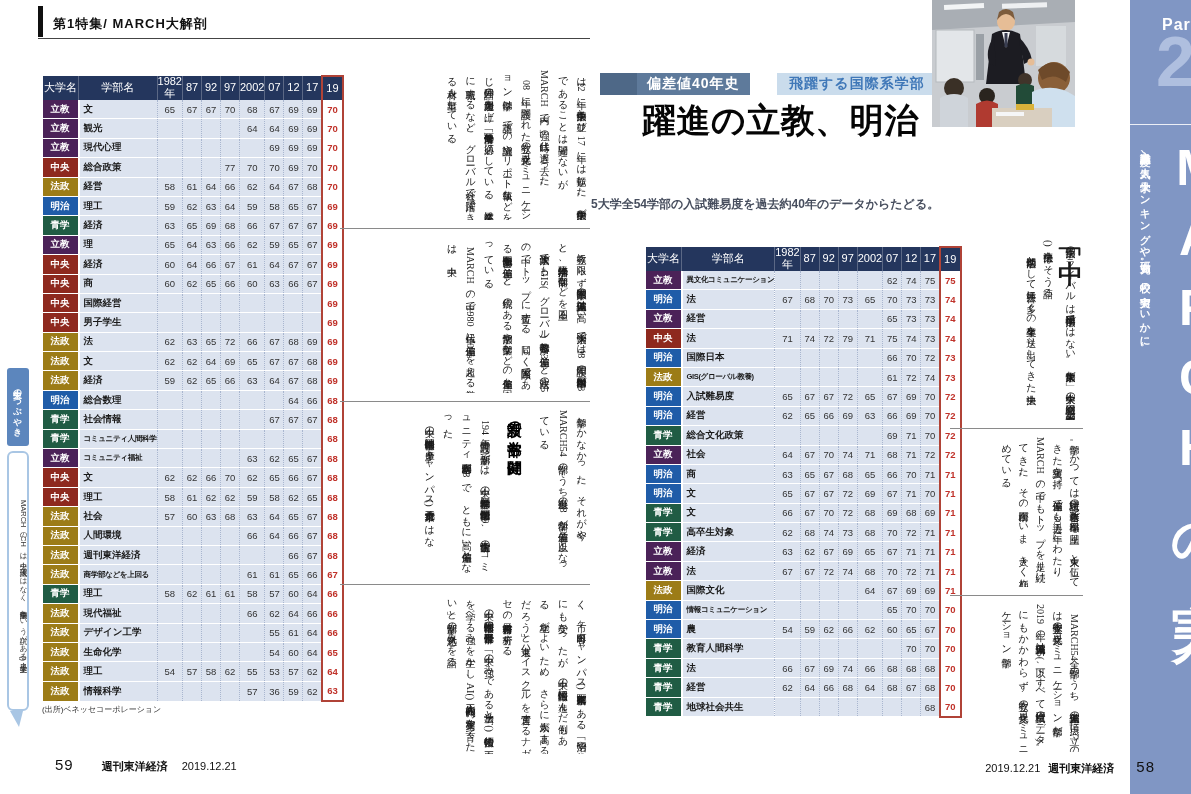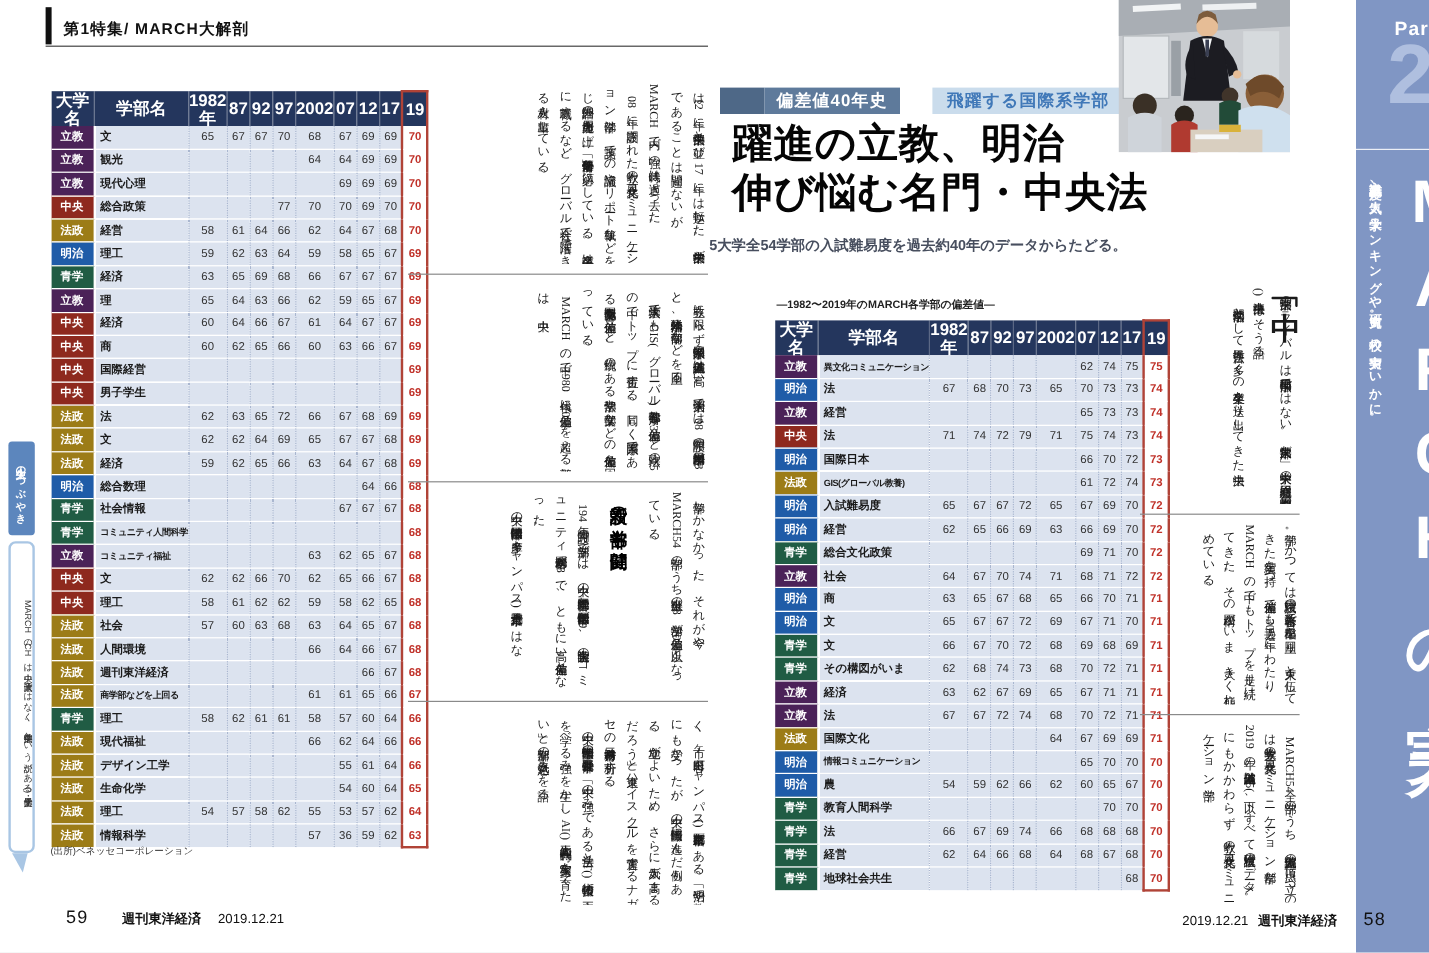--- a/index.html
+++ b/index.html
@@ -17,21 +17,21 @@
     writing-mode:vertical-rl;text-orientation:mixed;font-size:8.5px;font-weight:bold;
     display:flex;align-items:center;justify-content:center;padding:2px 0;}
   .tweet-bubble{margin-top:5px;width:18px;height:248px;border:2px solid #a9c6e4;border-radius:6px;
     background:#fff;writing-mode:vertical-rl;font-size:7.5px;line-height:1.15;color:#333;
     padding:4px 0;overflow:hidden;display:flex;justify-content:center;}
   .tweet-tail{width:0;height:0;border-left:9px solid transparent;border-right:4px solid transparent;
     border-top:16px solid #a9c6e4;margin-left:3px;}
 
   
   .score-table{border-collapse:collapse;table-layout:fixed;}
-  .score-table th{background:#24365d;color:#fff;font-weight:bold;font-size:14px;height:23px;
+  .score-table th{background:#24365d;color:#fff;font-weight:normal;font-size:11px;height:23px;
     padding:0;line-height:1.05;text-align:center;border-left:1px solid rgba(255,255,255,.25);}
   .score-table td{padding:0;height:18.4px;border-bottom:1px solid #fff;font-size:9.5px;}
   .score-table td.univ{color:#fff;font-weight:bold;text-align:center;border-right:2px solid #fff;}
   .score-table td.dept{background:#dce3ef;font-weight:bold;color:#1a1a1a;padding-left:4px;
     white-space:nowrap;overflow:hidden;}
   .score-table td.dept.long{font-size:7.6px;letter-spacing:-.4px;}
   .score-table td.val{background:#dce3ef;text-align:center;color:#333;border-left:1px dotted #a9b6cf;}
   .score-table th.v19{border:2px solid #b04337;border-bottom:none;}
   .score-table td.val.v19{background:#fff;color:#c0322a;font-weight:bold;
     border-left:2px solid #b04337;border-right:2px solid #b04337;}
@@ -45,21 +45,21 @@
 
   .table-note{position:absolute;left:42px;top:703px;width:304px;font-size:8px;color:#333;line-height:1.4;}
   .table-note .src{margin-top:1px;}
 
   
   .hl-square{position:absolute;left:600px;top:73px;width:37px;height:22px;background:#4e6887;}
   .hl-badge1{position:absolute;left:637px;top:73px;height:22px;background:#5e7a9b;color:#fff;
     font-weight:bold;font-size:14px;display:flex;align-items:center;padding:0 10px;letter-spacing:1px;}
   .hl-badge2{position:absolute;left:777px;top:73px;height:22px;background:#cadcec;color:#4078b8;
     font-weight:bold;font-size:14px;display:flex;align-items:center;padding:0 12px;letter-spacing:1px;}
-  .hl-title{position:absolute;left:610px;top:100px;font-size:34px;font-weight:900;line-height:1.2;
+  .hl-title{position:absolute;left:642px;top:100px;font-size:34px;font-weight:900;line-height:1.2;
     color:#050505;letter-spacing:.5px;}
   .hl-lead{position:absolute;left:591px;top:196px;font-size:12px;font-weight:bold;color:#474e5e;}
 
   
   .photo{position:absolute;left:932px;top:0;width:143px;height:127px;overflow:hidden;}
 
   
   .article-center{position:absolute;left:340px;top:70px;width:250px;}
   .article-right{position:absolute;left:950px;top:240px;width:133px;}
   .band{writing-mode:vertical-rl;text-orientation:mixed;overflow:hidden;width:100%;
@@ -572,21 +572,20 @@
         <p>く、市ヶ谷田町キャンパス(東京都新宿区)にある。「明治や立教にも受かったが、中央の国際情報に進んだ例もある。立地がよいため、さらに人気が高まるだろう」と東進ハイスクールを運営するナガセの市村秀二常務は分析する。</p>
         <p class="ind">中央の国際情報学部の平野晋学部長は、「中央の強みである法学とIT(情報技術)の両方を学べる強みを生かし、AI(人工知能)時代の実務家を育てたい」と新学部の意気込みを語る。</p>
       </div>
     </section>
 
   <div class="hl-square"></div>
   <div class="hl-badge1">偏差値40年史</div>
   <div class="hl-badge2">飛躍する国際系学部</div>
   <h1 class="hl-title" style="margin:0;">
     <span>躍進の立教、明治</span><br>
-    <span>伸び悩む名門・中央法</span>
   </h1>
   <div class="hl-lead">5大学全54学部の入試難易度を過去約40年のデータからたどる。</div>
 
   <figure class="photo" style="margin:0;">
     <svg width="143" height="127" viewBox="0 0 143 127" xmlns="http://www.w3.org/2000/svg">
       <rect width="143" height="127" fill="#c9ccd0"></rect>
       <polygon points="0,0 143,0 143,22 0,30" fill="#a9aeb4"></polygon>
       <rect x="12" y="4" width="40" height="5" fill="#f2f4f5" transform="rotate(-3 32 6)"></rect>
       <rect x="70" y="3" width="45" height="5" fill="#eef0f2" transform="rotate(-2 92 5)"></rect>
       <rect x="4" y="30" width="38" height="52" fill="#e3e6e9" stroke="#b5b9bd"></rect>
@@ -613,21 +612,20 @@
       <path d="M106 70 q16 -16 32 2 l-4 10 q-12 -10 -24 -2 z" fill="#6e4a2a"></path>
       <path d="M100 92 q22 -10 43 4 v31 h-43 z" fill="#cfe0ee"></path>
 
       <rect x="60" y="108" width="60" height="19" fill="#d9cfc0"></rect>
       <rect x="84" y="104" width="18" height="6" fill="#d9b23a"></rect>
       <rect x="64" y="112" width="28" height="4" fill="#f5f6f7"></rect>
     </svg>
   </figure>
 
   <section class="right-table-block">
-    <div class="rt-sub">―1982〜2019年のMARCH各学部の偏差値―</div>
     <div>
         <table class="score-table">
           <colgroup>
             <col style="width: 36px;">
             <col style="width: 76px;">
             <col style="width: 25px;">
             <col style="width: 19px;">
             <col style="width: 19px;">
             <col style="width: 19px;">
             <col style="width: 24px;">
@@ -816,21 +814,21 @@
               <td class="val">70</td>
               <td class="val">72</td>
               <td class="val">68</td>
               <td class="val">69</td>
               <td class="val">68</td>
               <td class="val">69</td>
               <td class="val v19">71</td>
             </tr>
             <tr>
               <td class="univ" style="background: rgb(32, 92, 68);">青学</td>
-              <td class="dept">その構図がいま</td>
+              <td class="dept">高卒生対象</td>
               <td class="val">62</td>
               <td class="val">68</td>
               <td class="val">74</td>
               <td class="val">73</td>
               <td class="val">68</td>
               <td class="val">70</td>
               <td class="val">72</td>
               <td class="val">71</td>
               <td class="val v19">71</td>
             </tr>

